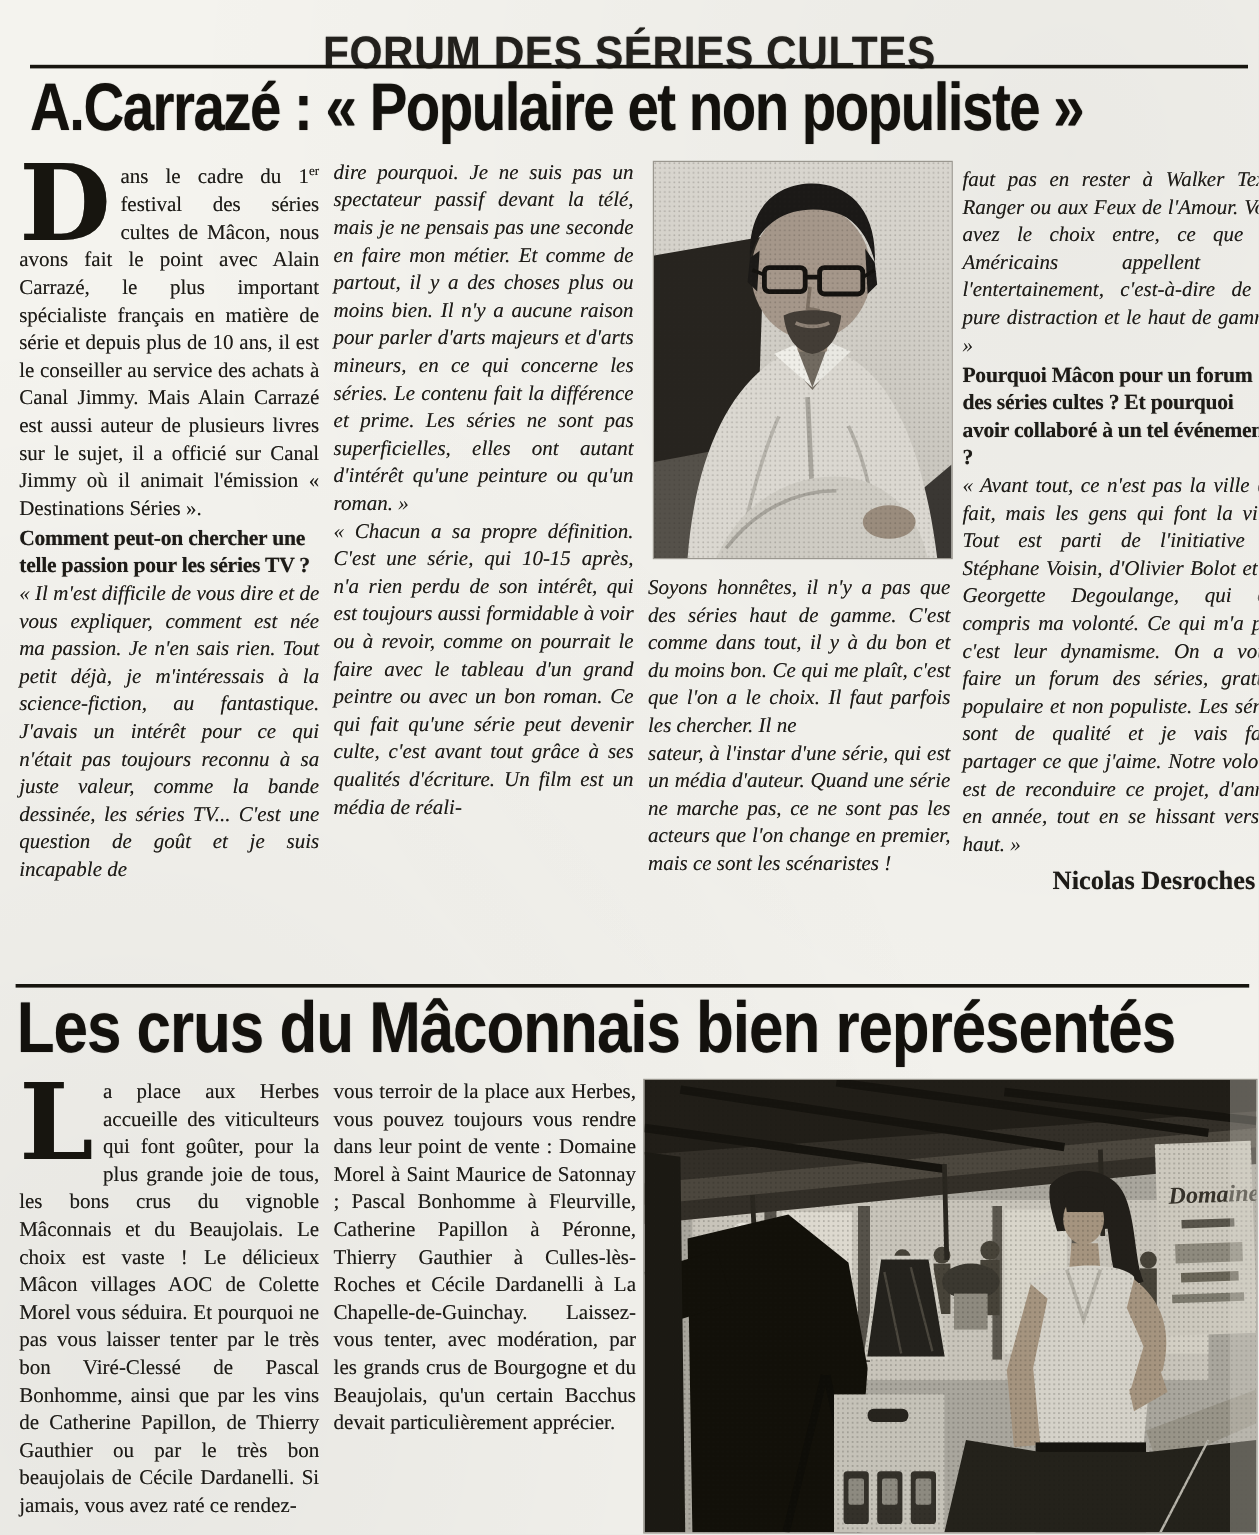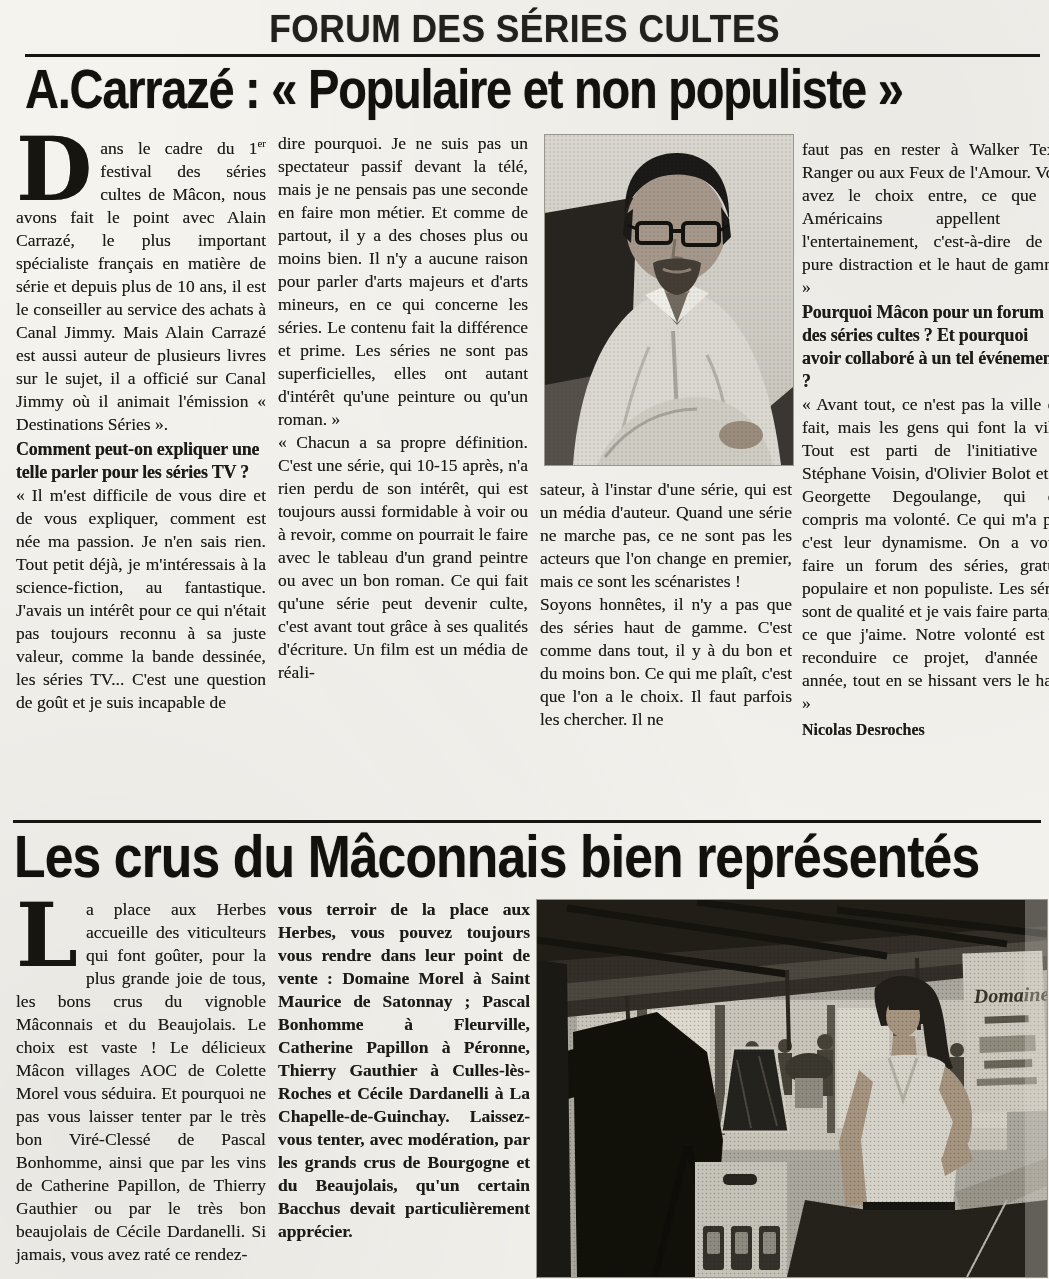--- a/index.html
+++ b/index.html
@@ -9,21 +9,21 @@
     margin:0 auto;
     background:
       radial-gradient(ellipse at 85% 10%, rgba(0,0,0,0.04), transparent 60%),
       radial-gradient(ellipse at 10% 90%, rgba(0,0,0,0.05), transparent 55%),
       #f4f3ee;
     overflow:hidden;
     color:#1d1b17;
     font-family:"Liberation Serif", serif;
   }
   
-  .kicker{position:absolute;left:0;width:100%;text-align:center;}
+  .kicker{position:absolute;left:0;width:100%;text-align:center;margin-top:16px;}
   .kicker > span{
     display:inline-block;
     font-family:"Liberation Sans", sans-serif;
     font-weight:800;
     color:#23211d;
     transform:scaleX(.93);
     transform-origin:center;
     letter-spacing:.5px;
     text-shadow:0 0 1px rgba(20,20,20,.45);
     white-space:nowrap;
@@ -53,21 +53,21 @@
   .body1{top:132px;height:650px;}
   .body2{top:898px;height:381px;}
   .col{position:absolute;top:0;}
   .body-p{
     margin:0;
     font-size:17.5px;
     line-height:23px;
     text-align:justify;
     text-shadow:0 0 .5px rgba(30,28,24,.5);
   }
-  .it{}
+  .it{font-style:italic;}
   .qhead{
     margin:2px 0 0 0;
     font-weight:700;
     font-size:18px;
     line-height:23px;
     letter-spacing:-.2px;
     text-align:left;
     text-shadow:0 0 .6px rgba(20,18,14,.6);
   }
   .dropcap{
@@ -75,21 +75,22 @@
     font-family:"DejaVu Serif", serif;
     font-weight:700;
     font-size:88px;
     line-height:70px;
     padding:2px 8px 0 0;
     color:#17150f;
   }
   .byline{
     margin:6px 24px 12px 0;
     font-weight:700;
-    font-size:16px;
+    font-size:22px;
+    text-align:right;
     text-shadow:0 0 .6px rgba(20,18,14,.6);
   }
   .photo{position:absolute;outline:1px solid #9a978f;}
   .photo svg{display:block;}
 </style>
 </head>
 <body>
 
 <div class="page">
 
@@ -100,21 +101,21 @@
   <h1 class="headline headline1" style="margin:0;">
     <span>A.Carrazé : « Populaire et non populiste »</span>
   </h1>
 
   <div class="bodywrap body1">
 
     <div class="col" style="left:16px;width:250px;">
       <p class="body-p">
         <span class="dropcap">D</span><span>ans le cadre du 1</span><sup style="font-size:11px;">er</sup><span> festival des séries cultes de Mâcon, nous avons fait le point avec Alain Carrazé, le plus important spécialiste français en matière de série et depuis plus de 10 ans, il est le conseiller au service des achats à Canal Jimmy. Mais Alain Carrazé est aussi auteur de plusieurs livres sur le sujet, il a officié sur Canal Jimmy où il animait l'émission « Destinations Séries ».</span>
       </p>
-      <p class="qhead">Comment peut-on expliquer une telle parler pour les séries TV ?</p>
+      <p class="qhead">Comment peut-on chercher une telle passion pour les séries TV ?</p>
       <p class="body-p it">« Il m'est difficile de vous dire et de vous expliquer, comment est née ma passion. Je n'en sais rien. Tout petit déjà, je m'intéressais à la science-fiction, au fantastique. J'avais un intérêt pour ce qui n'était pas toujours reconnu à sa juste valeur, comme la bande dessinée, les séries TV... C'est une question de goût et je suis incapable de</p>
     </div>
 
     <div class="col" style="left:278px;width:250px;">
       <p class="body-p it">dire pourquoi. Je ne suis pas un spectateur passif devant la télé, mais je ne pensais pas une seconde en faire mon métier. Et comme de partout, il y a des choses plus ou moins bien. Il n'y a aucune raison pour parler d'arts majeurs et d'arts mineurs, en ce qui concerne les séries. Le contenu fait la différence et prime. Les séries ne sont pas superficielles, elles ont autant d'intérêt qu'une peinture ou qu'un roman. »</p>
       <p class="body-p it">« Chacun a sa propre définition. C'est une série, qui 10-15 après, n'a rien perdu de son intérêt, qui est toujours aussi formidable à voir ou à revoir, comme on pourrait le faire avec le tableau d'un grand peintre ou avec un bon roman. Ce qui fait qu'une série peut devenir culte, c'est avant tout grâce à ses qualités d'écriture. Un film est un média de réali-</p>
     </div>
 
     <div class="photo" style="left:545px;top:3px;width:248px;height:330px;">
       <svg width="248" height="330" viewBox="0 0 248 330">
@@ -166,22 +167,22 @@
         <path d="M52,330 C70,288 108,262 150,262 C192,262 220,292 228,330 Z" fill="#cfccc4"></path>
         <path d="M60,322 C86,288 120,274 152,274" stroke="#a7a49c" stroke-width="3" fill="none"></path>
 
         <ellipse cx="196" cy="300" rx="22" ry="14" fill="#9a8c7d"></ellipse>
 
         <rect width="248" height="330" fill="url(#ht1)"></rect>
       </svg>
     </div>
 
     <div class="col" style="left:540px;top:346px;width:252px;">
+      <p class="body-p it">Soyons honnêtes, il n'y a pas que des séries haut de gamme. C'est comme dans tout, il y à du bon et du moins bon. Ce qui me plaît, c'est que l'on a le choix. Il faut parfois les chercher. Il ne</p>
       <p class="body-p it">sateur, à l'instar d'une série, qui est un média d'auteur. Quand une série ne marche pas, ce ne sont pas les acteurs que l'on change en premier, mais ce sont les scénaristes !</p>
-      <p class="body-p it">Soyons honnêtes, il n'y a pas que des séries haut de gamme. C'est comme dans tout, il y à du bon et du moins bon. Ce qui me plaît, c'est que l'on a le choix. Il faut parfois les chercher. Il ne</p>
     </div>
 
     <div class="col" style="left:802px;width:268px;">
       <p class="body-p it" style="margin-top:6px;">faut pas en rester à Walker Texas Ranger ou aux Feux de l'Amour. Vous avez le choix entre, ce que les Américains appellent de l'entertainement, c'est-à-dire de la pure distraction et le haut de gamme. »</p>
       <p class="qhead">Pourquoi Mâcon pour un forum des séries cultes ? Et pourquoi avoir collaboré à un tel événement ?</p>
       <p class="body-p it">« Avant tout, ce n'est pas la ville qui fait, mais les gens qui font la ville. Tout est parti de l'initiative de Stéphane Voisin, d'Olivier Bolot et de Georgette Degoulange, qui ont compris ma volonté. Ce qui m'a plu, c'est leur dynamisme. On a voulu faire un forum des séries, gratuit, populaire et non populiste. Les séries sont de qualité et je vais faire partager ce que j'aime. Notre volonté est de reconduire ce projet, d'année en année, tout en se hissant vers le haut. »</p>
       <p class="byline">Nicolas Desroches</p>
     </div>
   </div>
 
@@ -191,21 +192,21 @@
   </h1>
 
   <div class="bodywrap body2">
 
     <div class="col" style="left:16px;width:250px;">
       <p class="body-p">
         <span class="dropcap">L</span><span>a place aux Herbes accueille des viticulteurs qui font goûter, pour la plus grande joie de tous, les bons crus du vignoble Mâconnais et du Beaujolais. Le choix est vaste ! Le délicieux Mâcon villages AOC de Colette Morel vous séduira. Et pourquoi ne pas vous laisser tenter par le très bon Viré-Clessé de Pascal Bonhomme, ainsi que par les vins de Catherine Papillon, de Thierry Gauthier ou par le très bon beaujolais de Cécile Dardanelli. Si jamais, vous avez raté ce rendez-</span>
       </p>
     </div>
 
-    <div class="col" style="left:278px;width:252px;font-weight:bold;">
+    <div class="col" style="left:278px;width:252px;">
       <p class="body-p">vous terroir de la place aux Herbes, vous pouvez toujours vous rendre dans leur point de vente : Domaine Morel à Saint Maurice de Satonnay ; Pascal Bonhomme à Fleurville, Catherine Papillon à Péronne, Thierry Gauthier à Culles-lès-Roches et Cécile Dardanelli à La Chapelle-de-Guinchay. Laissez-vous tenter, avec modération, par les grands crus de Bourgogne et du Beaujolais, qu'un certain Bacchus devait particulièrement apprécier.</p>
     </div>
 
     <div class="photo" style="left:537px;top:2px;width:510px;height:377px;">
       <svg width="510" height="377" viewBox="0 0 510 377">
         <defs>
           <pattern id="ht2" width="4" height="4" patternUnits="userSpaceOnUse">
             <circle cx="1.5" cy="1.5" r="0.8" fill="#14130f" opacity="0.25"></circle>
           </pattern>
         </defs>

